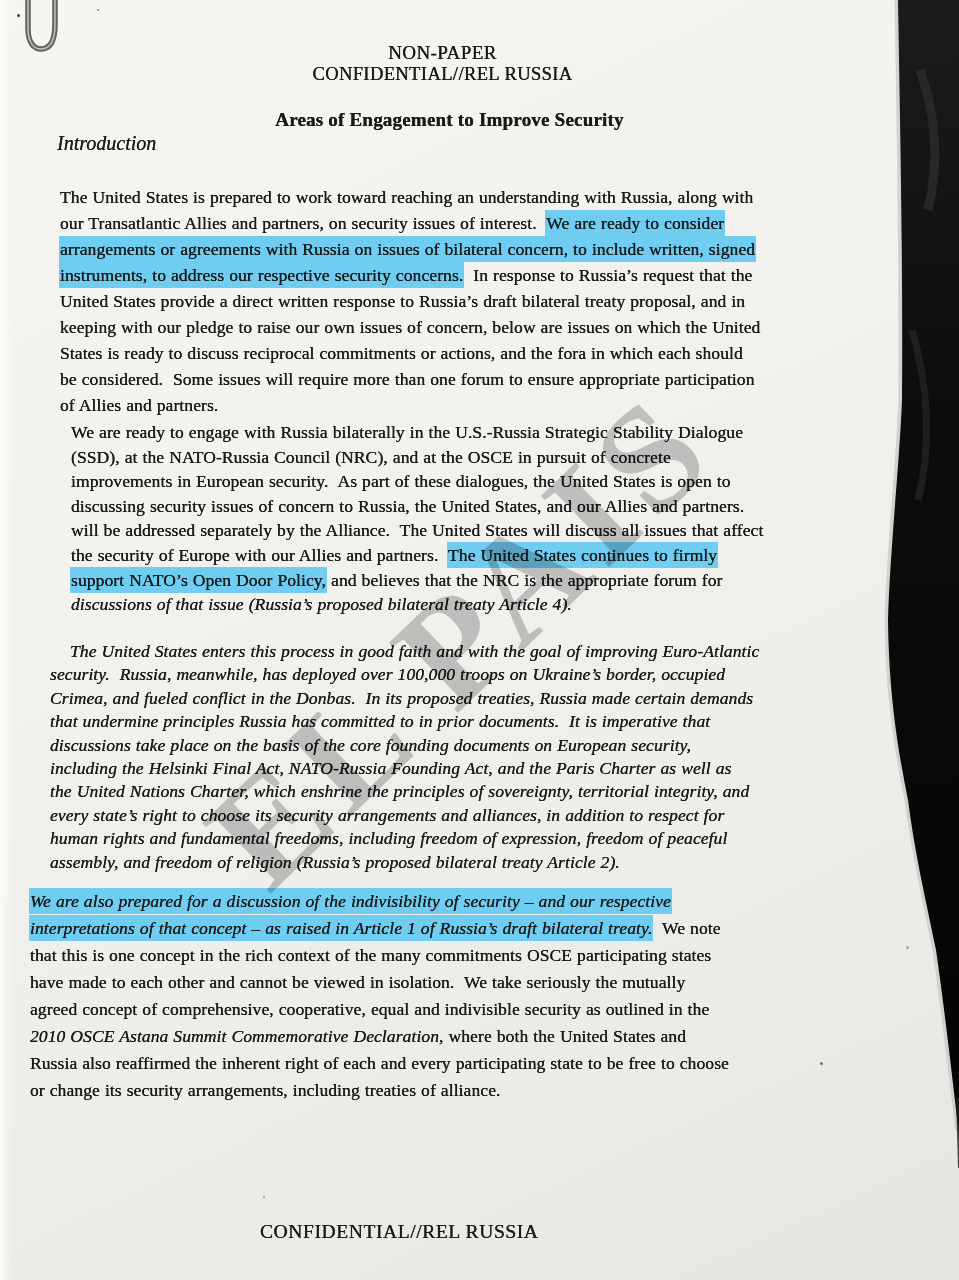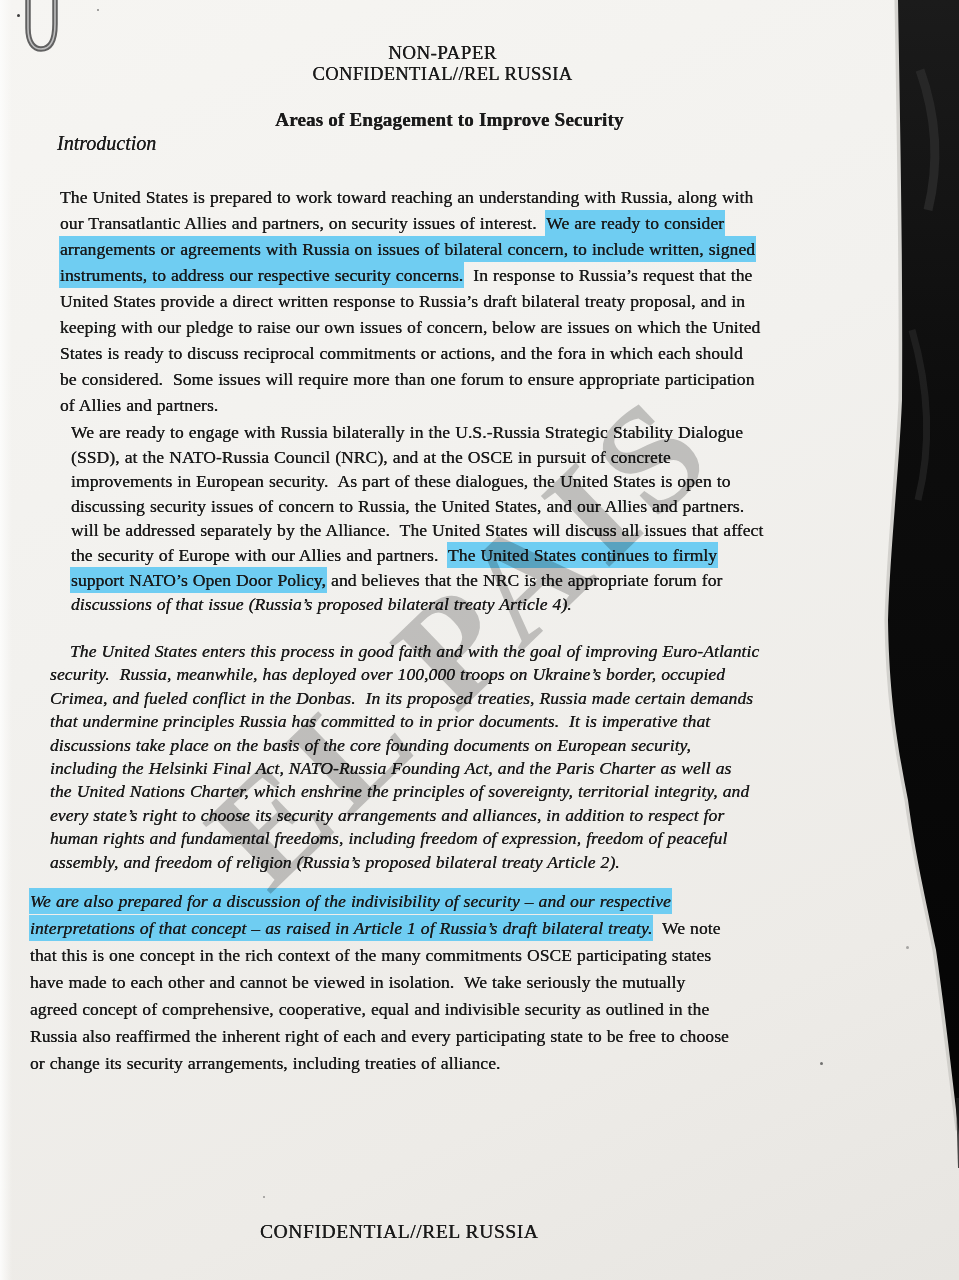--- a/index.html
+++ b/index.html
@@ -98,20 +98,21 @@
         <div class="line"><span class="seg">every state’s right to choose its security arrangements and alliances, in addition to respect for</span></div>
         <div class="line"><span class="seg">human rights and fundamental freedoms, including freedom of expression, freedom of peaceful</span></div>
         <div class="line"><span class="seg">assembly, and freedom of religion (Russia’s proposed bilateral treaty Article 2).</span></div>
       </div>
       <div class="para ink p4">
         <div class="line"><span class="seg hl it">We are also prepared for a discussion of the indivisibility of security – and our respective</span></div>
         <div class="line"><span class="seg hl it">interpretations of that concept – as raised in Article 1 of Russia’s draft bilateral treaty.</span><span class="seg">  We note</span></div>
         <div class="line"><span class="seg">that this is one concept in the rich context of the many commitments OSCE participating states</span></div>
         <div class="line"><span class="seg">have made to each other and cannot be viewed in isolation.  We take seriously the mutually</span></div>
         <div class="line"><span class="seg">agreed concept of comprehensive, cooperative, equal and indivisible security as outlined in the</span></div>
+        <div class="line"><span class="seg it">2010 OSCE Astana Summit Commemorative Declaration,</span><span class="seg"> where both the United States and</span></div>
         <div class="line"><span class="seg">Russia also reaffirmed the inherent right of each and every participating state to be free to choose</span></div>
         <div class="line"><span class="seg">or change its security arrangements, including treaties of alliance.</span></div>
       </div>
     </div>
 
   <div class="footer ink">CONFIDENTIAL//REL RUSSIA</div>
 
   <div class="speck" style="left:17px;top:14px;width:3px;height:3px;"></div>
   <div class="speck" style="left:97px;top:9px;width:2px;height:2px;opacity:.6;"></div>
   <div class="speck" style="left:820px;top:1062px;width:3px;height:3px;opacity:.7;"></div>

